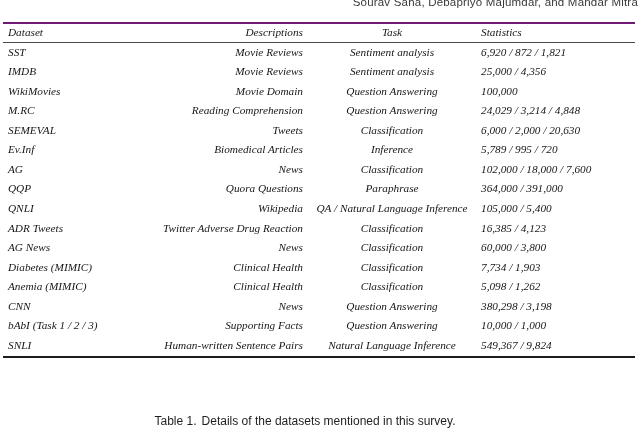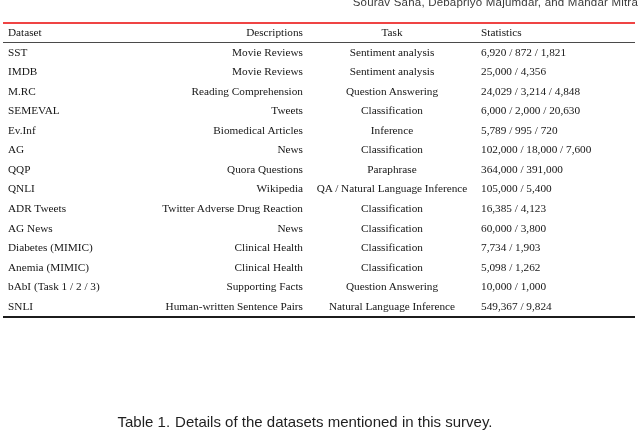--- a/index.html
+++ b/index.html
@@ -30,24 +30,25 @@
   }
 
   
   .datasets-table {
     position: absolute;
     left: 3px;
     top: 22px;
     width: 632px;
     border-collapse: collapse;
     table-layout: fixed;
-    border-top: 2px solid #ef4444;     
+    border-top: 2px solid #701a75;     
     border-bottom: 2px solid #1c1c1c;  
     font-size: 11.25px;
     color: #161616;
+    font-style: italic;
   }
   .datasets-table th {
     font-weight: normal;
     height: 17.5px;
     line-height: 17.5px;
     padding: 0;
     border-bottom: 1.5px solid #4a4a4a; 
     white-space: nowrap;
     overflow: hidden;
   }
@@ -65,21 +66,21 @@
   .col-statistics  { text-align: left; padding-right: 10px !important; }
 
   
   .table-caption {
     position: absolute;
     top: 416px;
     left: 305px;
     transform: translateX(-50%);
     white-space: nowrap;
     font-family: "Liberation Sans", sans-serif;
-    font-size: 15px;
+    font-size: 12px;
     line-height: 11px;
     color: #1f1f1f;
   }
   .table-caption .cap-label { margin-right: 5px; }
 </style>
 </head>
 <body>
 
 <div class="running-header">Sourav Saha, Debapriyo Majumdar, and Mandar Mitra</div>
 
@@ -106,20 +107,26 @@
     <td class="col-statistics">6,920 / 872 / 1,821</td>
   </tr>
 
   <tr>
     <td class="col-dataset">IMDB</td>
     <td class="col-description">Movie Reviews</td>
     <td class="col-task">Sentiment analysis</td>
     <td class="col-statistics">25,000 / 4,356</td>
   </tr>
 
+  <tr>
+    <td class="col-dataset">WikiMovies</td>
+    <td class="col-description">Movie Domain</td>
+    <td class="col-task">Question Answering</td>
+    <td class="col-statistics">100,000</td>
+  </tr>
 
 
   <tr>
     <td class="col-dataset">M.RC</td>
     <td class="col-description">Reading Comprehension</td>
     <td class="col-task">Question Answering</td>
     <td class="col-statistics">24,029 / 3,214 / 4,848</td>
   </tr>
 
   <tr>
@@ -180,20 +187,26 @@
     <td class="col-statistics">7,734 / 1,903</td>
   </tr>
 
   <tr>
     <td class="col-dataset">Anemia (MIMIC)</td>
     <td class="col-description">Clinical Health</td>
     <td class="col-task">Classification</td>
     <td class="col-statistics">5,098 / 1,262</td>
   </tr>
 
+  <tr>
+    <td class="col-dataset">CNN</td>
+    <td class="col-description">News</td>
+    <td class="col-task">Question Answering</td>
+    <td class="col-statistics">380,298 / 3,198</td>
+  </tr>
 
   <tr>
     <td class="col-dataset">bAbI (Task 1 / 2 / 3)</td>
     <td class="col-description">Supporting Facts</td>
     <td class="col-task">Question Answering</td>
     <td class="col-statistics">10,000 / 1,000</td>
   </tr>
 
   <tr>
     <td class="col-dataset">SNLI</td>

